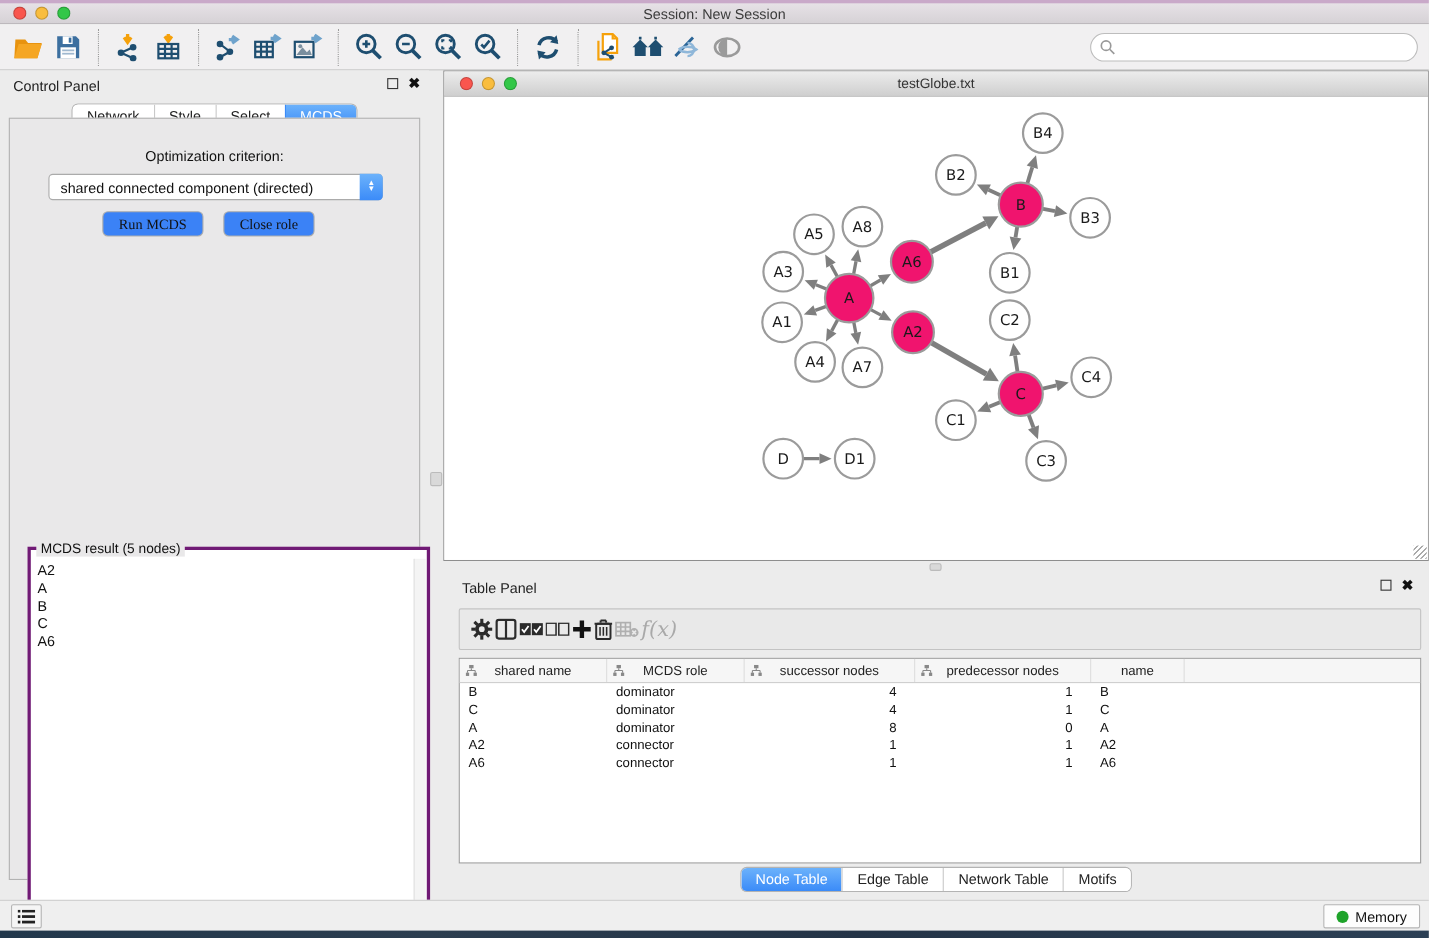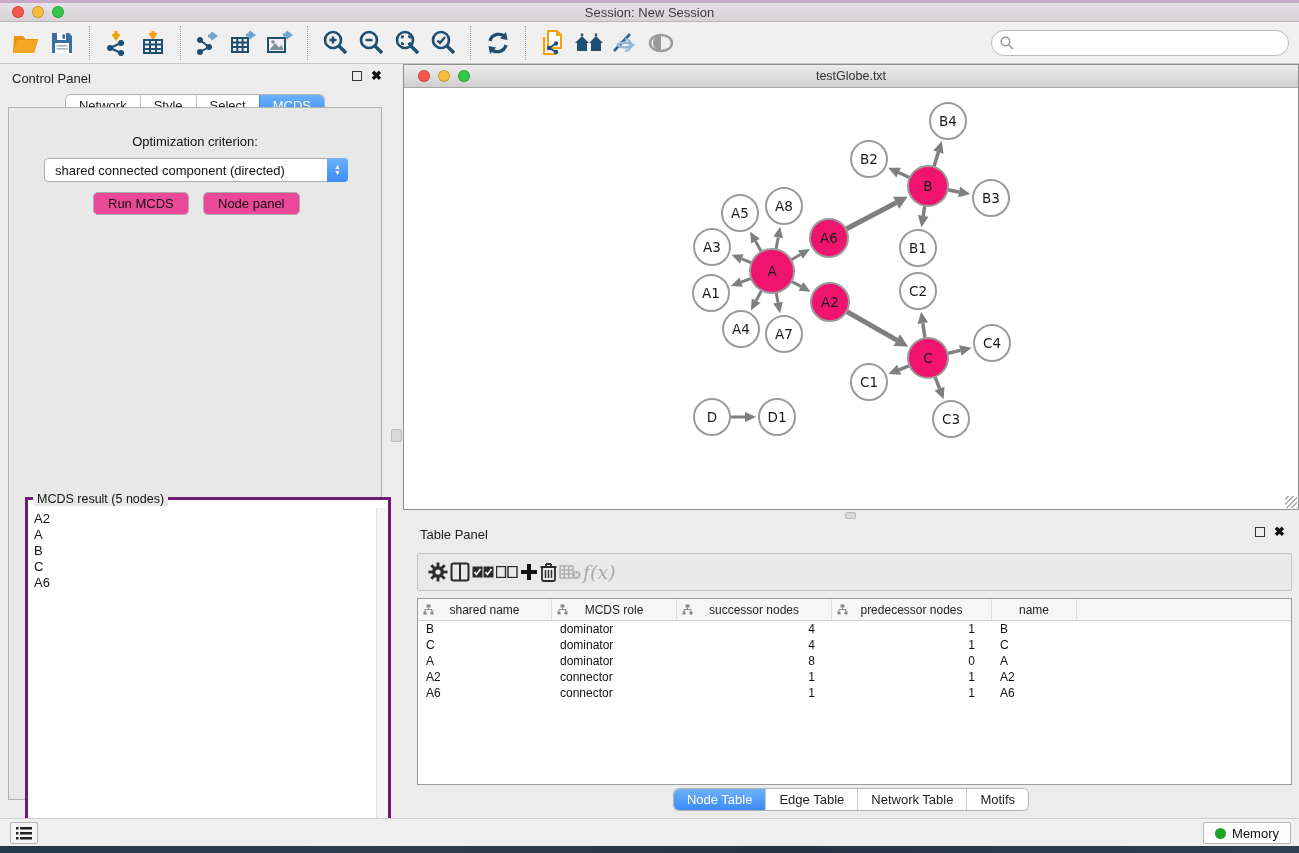--- a/index.html
+++ b/index.html
@@ -43,22 +43,22 @@
 
   #cp-content { position:absolute; left:8px; top:43px; width:374px; height:693px;
     background:#e9e8e9; border:1px solid #b2b2b2; }
   #opt-label { position:absolute; top:26px; width:100%; text-align:center; font-size:13px; color:#111; }
   #criterion { position:absolute; left:35px; top:50px; width:304px; height:24px; background:#fff;
     border:1px solid #ababab; border-radius:4px; font-size:13px; color:#111; display:flex; align-items:center;
     padding-left:10px; }
   #criterion .stepper { position:absolute; right:-1px; top:-1px; width:21px; height:24px; border-radius:0 4px 4px 0;
     background:linear-gradient(#6cb2fb,#3b8bf8); color:#fff; font-size:7px; display:flex; flex-direction:column;
     align-items:center; justify-content:center; line-height:6px; }
-  .pbtn { position:absolute; top:84px; height:23px; background:#ec4899; border:1px solid #adadad; border-radius:5px;
-    font-size:13px; color:#111; font-family:Liberation Sans, sans-serif; padding:0 14px; }
+  .pbtn { position:absolute; top:84px; height:23px; background:#3b82f6; border:1px solid #adadad; border-radius:5px;
+    font-size:13px; color:#111; font-family:Liberation Serif, serif; padding:0 14px; }
   #run-btn { left:84px; } #closep-btn { left:194px; }
 
   #result-box { position:absolute; left:16px; top:389px; width:366px; height:344px;
     border:3px solid #701a75; background:#fff; }
   #result-legend { position:absolute; left:5px; top:-8px; background:#e9e8e9; padding:0 4px; font-size:12.5px; color:#111; }
   #result-list { position:absolute; left:1px; top:8px; right:12px; bottom:1px; font-size:13px; color:#111; padding:3px 5px; }
   #result-list div { line-height:16px; }
   #result-scroll { position:absolute; right:1px; top:8px; width:11px; bottom:1px; background:#f4f4f4; border-left:1px solid #e0e0e0; }
 
   
@@ -281,21 +281,21 @@
   <div id="cp-content">
     <div id="opt-label">Optimization criterion:</div>
     <div id="criterion">
       <span>shared connected component (directed)</span>
       <span class="stepper">
           <span>▲</span>
           <span>▼</span>
         </span>
     </div>
     <button class="pbtn" id="run-btn">Run MCDS</button>
-    <button class="pbtn" id="closep-btn">Node panel</button>
+    <button class="pbtn" id="closep-btn">Close role</button>
     <div id="result-box">
       <span id="result-legend">MCDS result (5 nodes)</span>
       <div id="result-list">
         <div>A2</div>
         <div>A</div>
         <div>B</div>
         <div>C</div>
         <div>A6</div>
       </div>
       <div id="result-scroll"></div>

